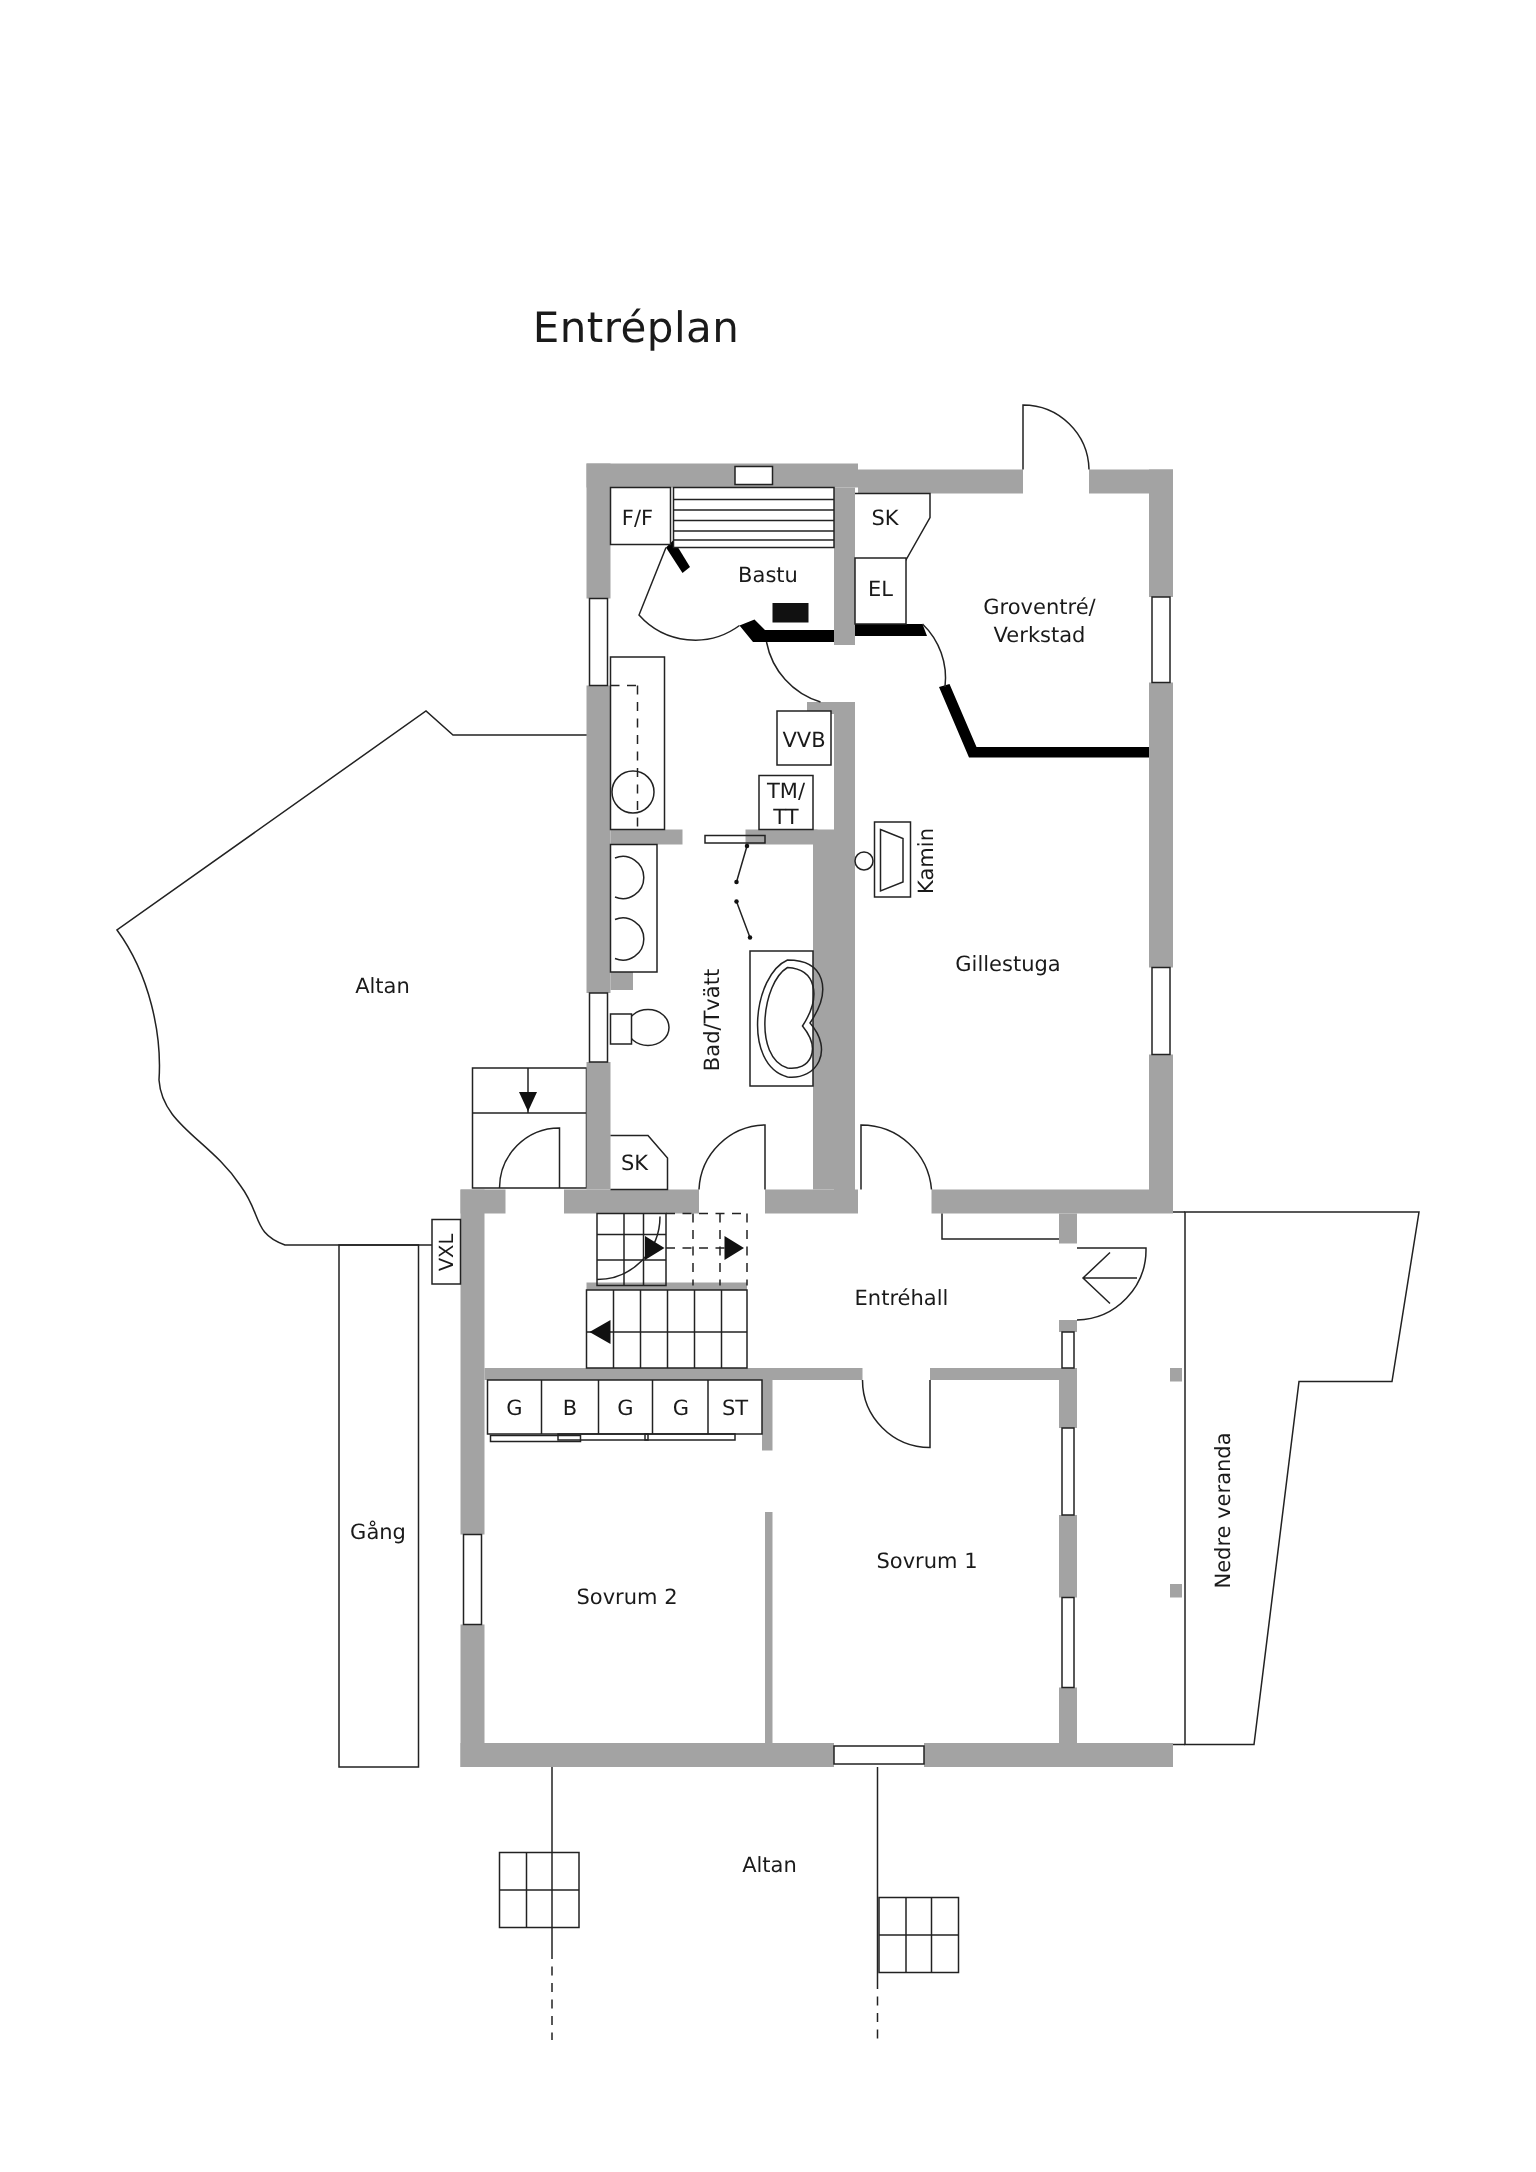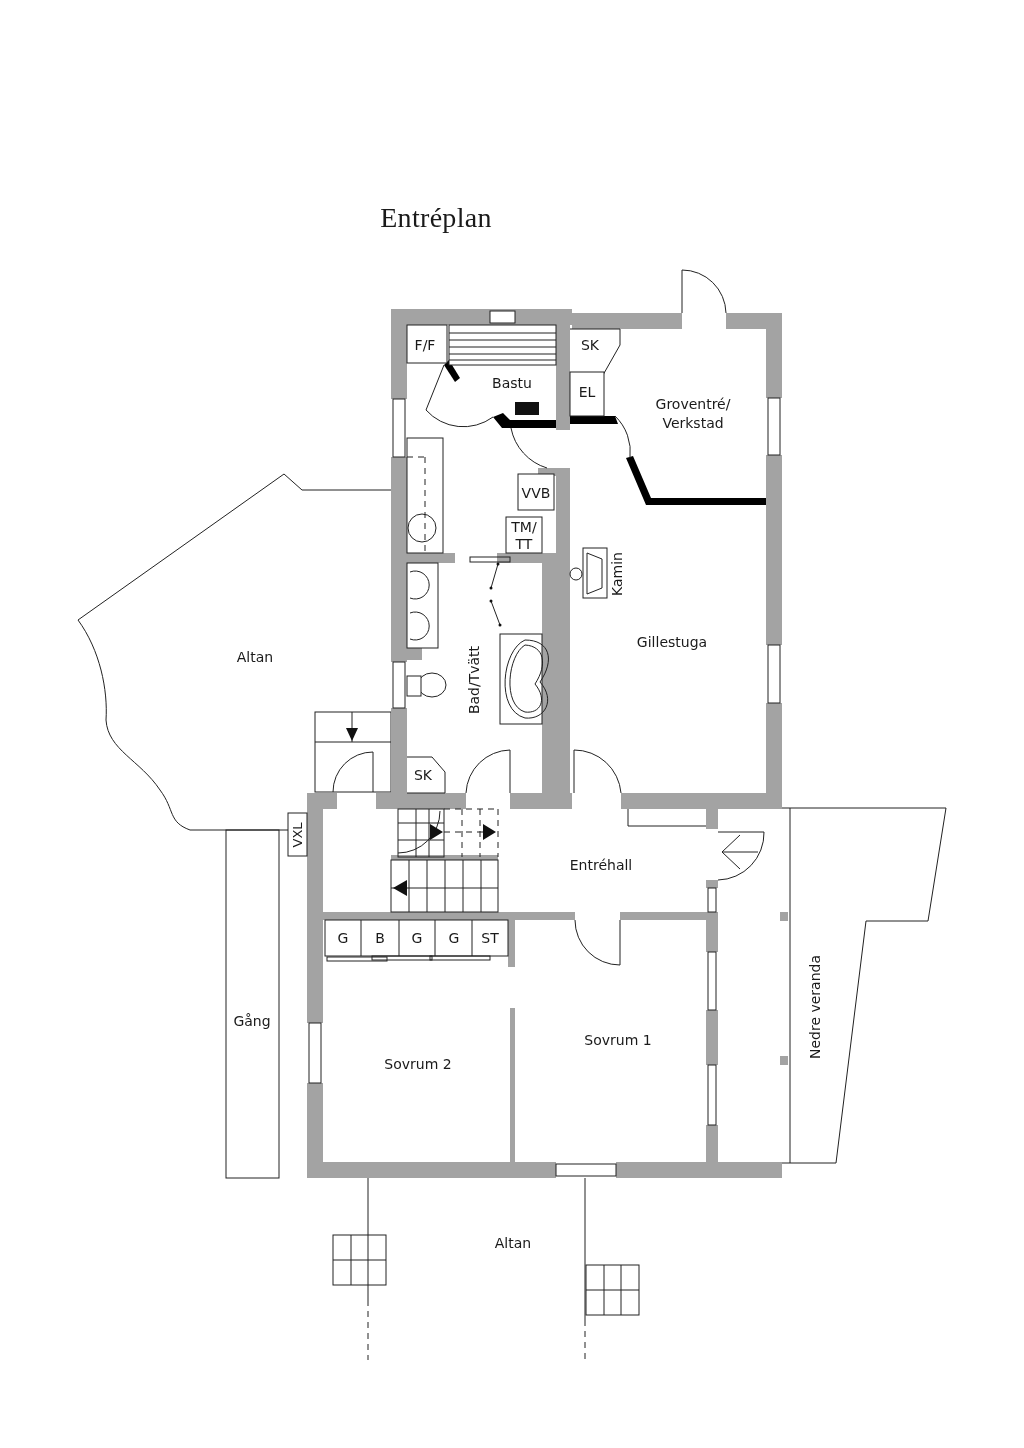--- a/index.html
+++ b/index.html
@@ -1,17 +1,17 @@
 <!DOCTYPE html>
 <html><head>
 <meta charset="utf-8">
 <style>
   html, body { margin: 0; padding: 0; background: #ffffff; }
   body { width: 1024px; height: 1448px; position: relative; overflow: hidden; font-family: "DejaVu Sans", sans-serif; }
-  #plan-title { position: absolute; left: 12px; width: 848px; top: 202px; text-align: center; font-size: 28px; color: #1a1a1a; letter-spacing: 0.3px; font-family: Liberation Serif, serif; }
+  #plan-title { position: absolute; left: 0; width: 848px; top: 202px; text-align: center; font-size: 28px; color: #1a1a1a; letter-spacing: 0.3px; }
   svg#floorplan { position: absolute; left: 0; top: 0; }
   .lbl { font-family: "DejaVu Sans", sans-serif; font-size: 14px; fill: #1a1a1a; }
   .lbl-s { font-family: "DejaVu Sans", sans-serif; font-size: 13px; fill: #1a1a1a; }
   .wall { fill: #a3a3a3; }
   .thin { fill: none; stroke: #222; stroke-width: 1; }
   .thin-w { fill: #fff; stroke: #222; stroke-width: 1; }
   .dash { fill: none; stroke: #222; stroke-width: 1; stroke-dasharray: 6 5; }
 </style>
 </head>
 <body>

